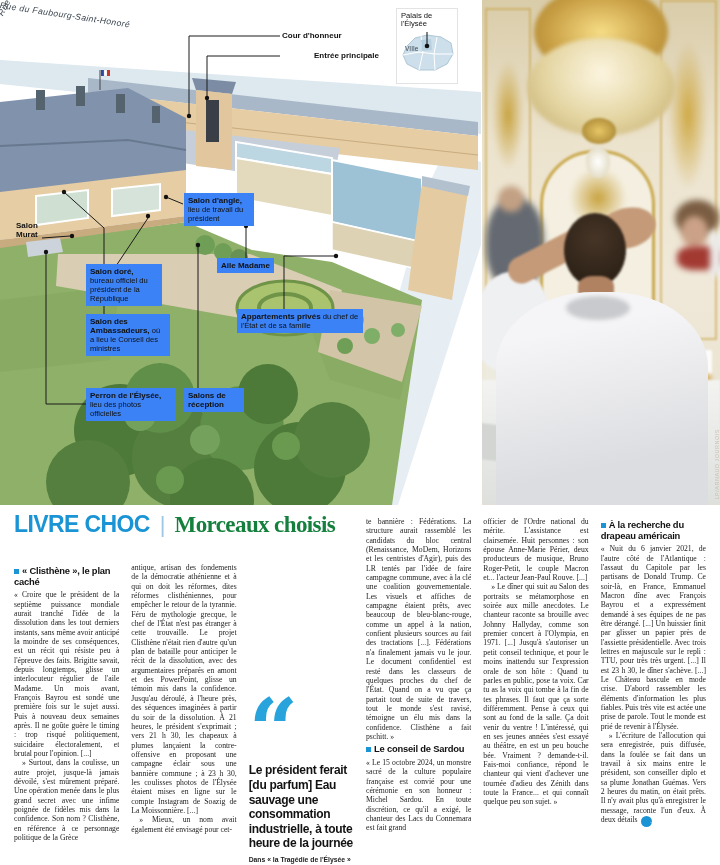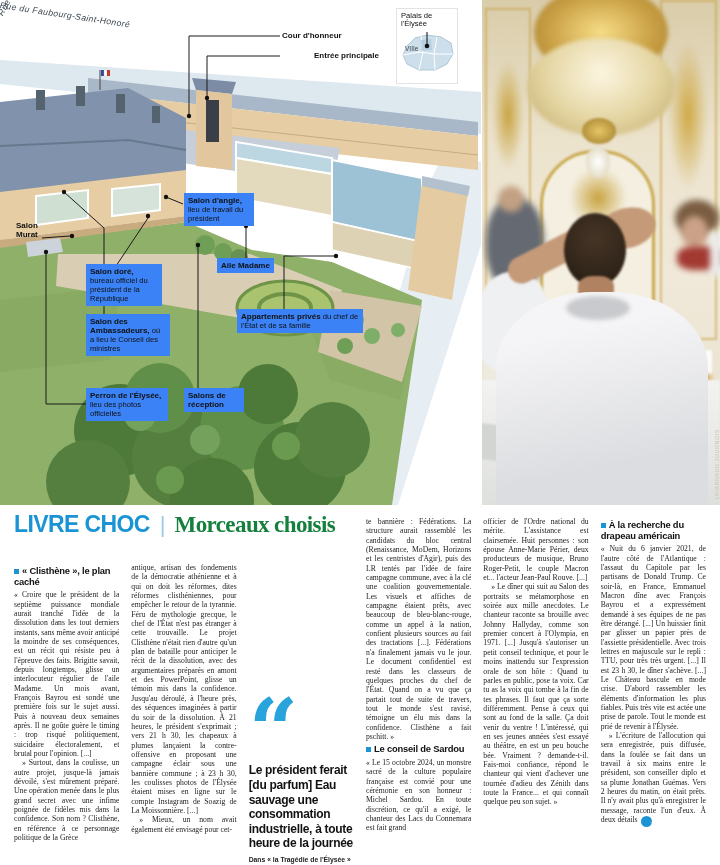--- a/index.html
+++ b/index.html
@@ -20,21 +20,21 @@
   #lbl-rue-faubourg { left:268px; top:74px; transform:rotate(8.5deg); transform-origin:left center; }
   #lbl-rue-elysee  { left:382px; top:372px; transform:rotate(-62deg); transform-origin:left center; }
   #lbl-cour   { left:282px; top:31px; }
   #lbl-entree { left:282px; top:51px;margin-left:32px; }
   #lbl-salon-angle { left:184px; top:193px; width:70px; }
   #lbl-salon-murat { left:16px; top:221px; width:36px; }
   #lbl-salon-dore  { left:86px; top:264px; width:76px; }
   #lbl-aile-madame { left:217px; top:258px; }
   #lbl-ambassadeurs{ left:86px; top:314px; width:84px; }
   #lbl-appartements{ left:237px; top:309px; width:126px; }
-  #lbl-perron      { left:86px; top:388px; width:82px; }
+  #lbl-perron      { left:86px; top:388px; width:90px; }
   #lbl-reception   { left:184px; top:388px; width:60px; }
   
   #map-inset { position:absolute; left:396px; top:8px; width:62px; height:76px;
     background:#fff; border:1px solid #e3e3e3; padding:3px 3px 2px 4px; }
   #map-inset .map-title { font-weight:normal; font-size:7.6px; line-height:8.4px; color:#111; }
   #map-inset svg { display:block; margin-top:1px; }
   
   #photo { position:absolute; left:482px; top:0; width:238px; height:505px; overflow:hidden;
     background:linear-gradient(#d9cca9 0%, #ece3cd 28%, #f0e9d9 55%, #e6decb 100%); }
   #photo .ph { position:absolute; }

